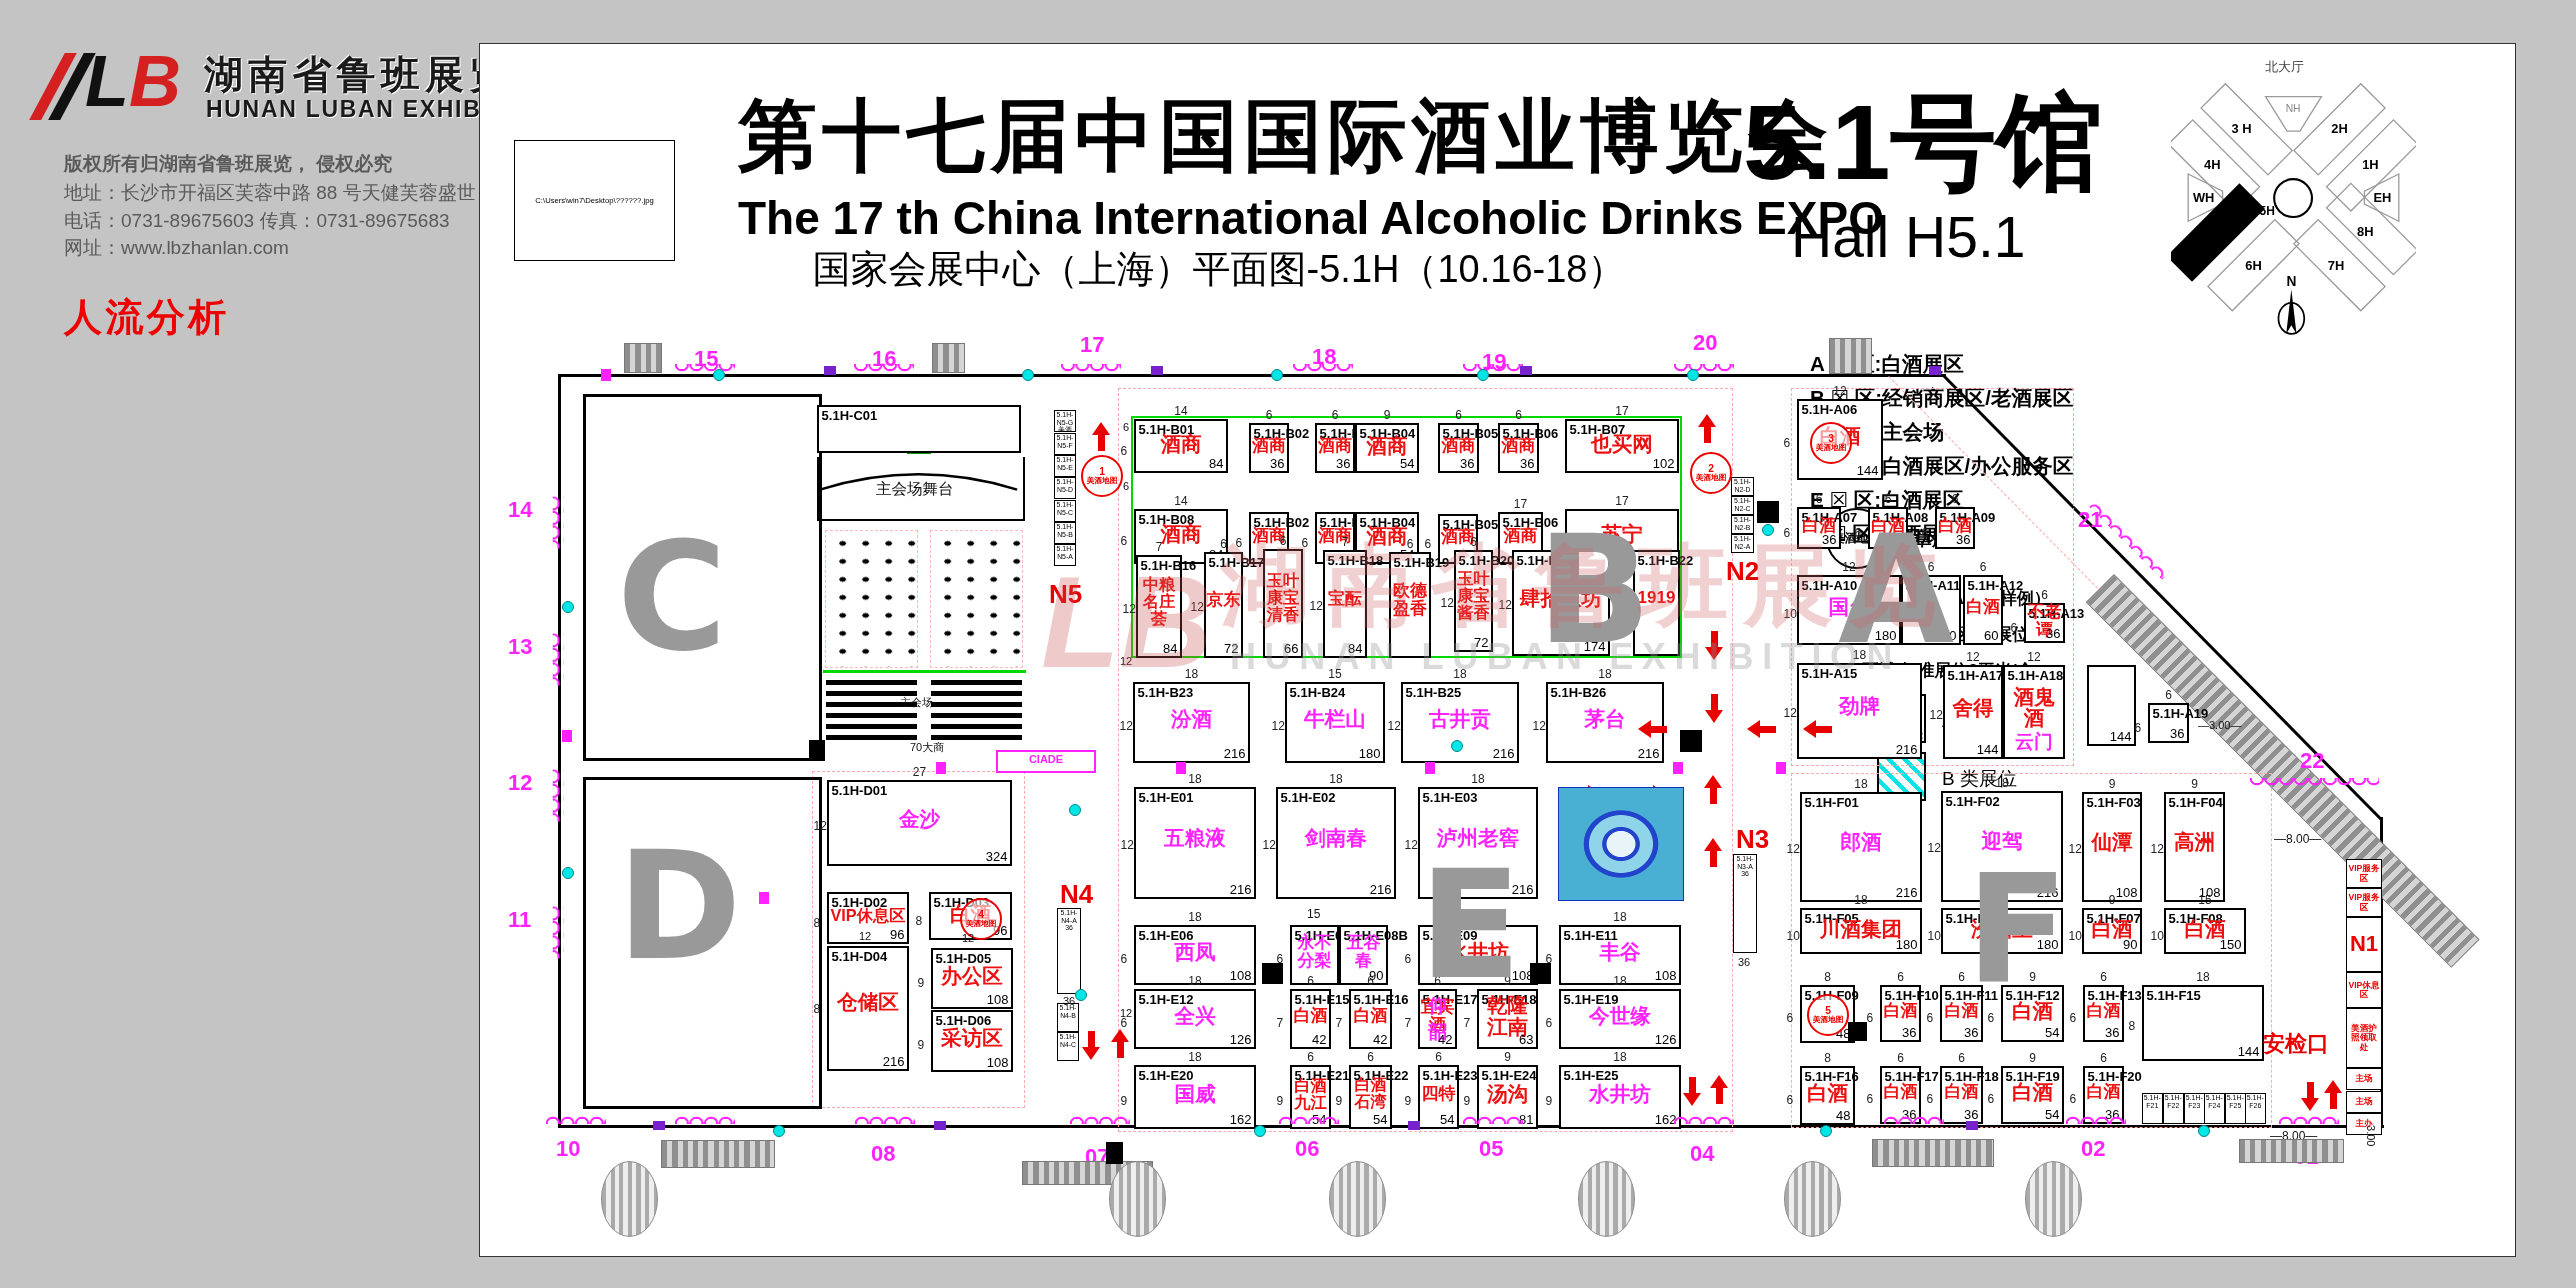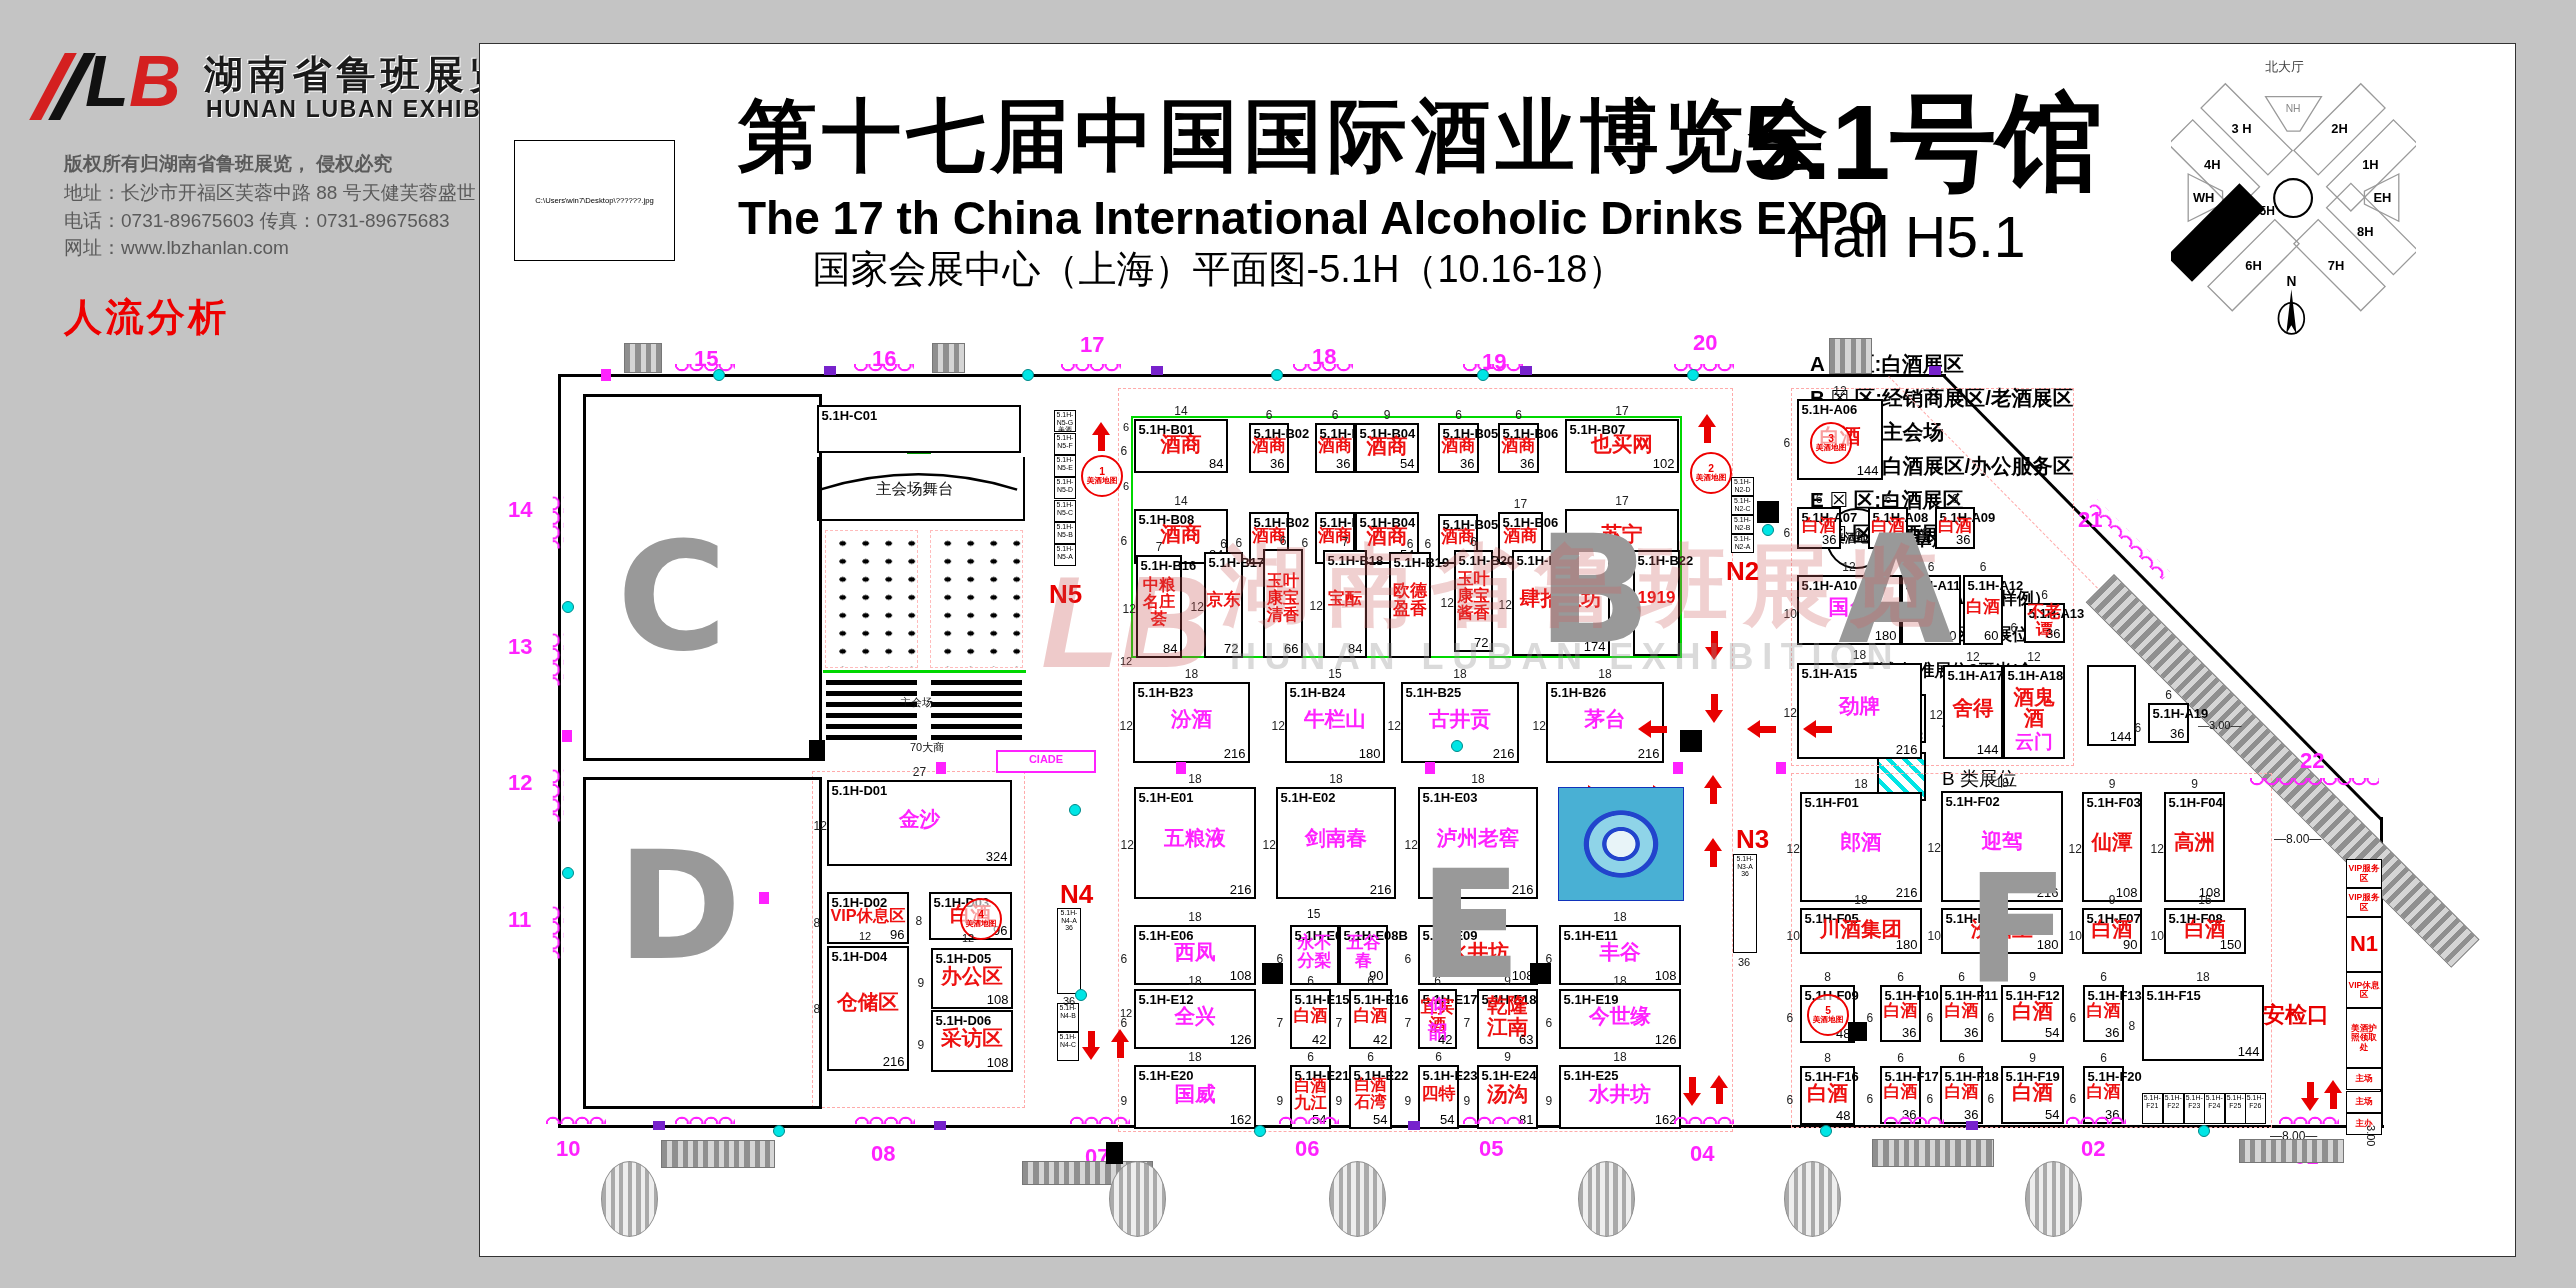--- a/index.html
+++ b/index.html
@@ -880,21 +880,21 @@
     <div class="lbl" style="left: 1899px; top: 1142px; font-size: 22px; color: rgb(255, 34, 255); font-weight: bold;">03</div>
     <div class="lbl" style="left: 2081px; top: 1137px; font-size: 22px; color: rgb(255, 34, 255); font-weight: bold;">02</div>
     <div class="lbl" style="left: 2294px; top: 1145px; font-size: 22px; color: rgb(255, 34, 255); font-weight: bold;">01</div>
     <div class="lbl" style="left: 1049px; top: 581px; font-size: 26px; color: rgb(232, 0, 0); font-weight: bold;">N5</div>
     <div class="lbl" style="left: 1726px; top: 558px; font-size: 26px; color: rgb(232, 0, 0); font-weight: bold;">N2</div>
     <div class="lbl" style="left: 1736px; top: 826px; font-size: 26px; color: rgb(232, 0, 0); font-weight: bold;">N3</div>
     <div class="lbl" style="left: 1060px; top: 881px; font-size: 26px; color: rgb(232, 0, 0); font-weight: bold;">N4</div>
     <div class="lbl" style="left: 876px; top: 481px; font-size: 15.5px; color: rgb(17, 17, 17); font-weight: normal;">主会场舞台</div>
     <div class="lbl" style="left: 900px; top: 697px; font-size: 11px; color: rgb(17, 17, 17); font-weight: normal;">主会场</div>
     <div class="lbl" style="left: 910px; top: 742px; font-size: 11px; color: rgb(17, 17, 17); font-weight: normal;">70大商</div>
-    <div class="lbl" style="left: 2263px; top: 1003px; font-size: 22px; color: rgb(232, 0, 0); font-weight: bold;">安检口</div>
+    <div class="lbl" style="left: 2263px; top: 1032px; font-size: 22px; color: rgb(232, 0, 0); font-weight: bold;">安检口</div>
     <div class="lbl" style="left: 2274px; top: 833px; font-size: 12px; color: rgb(17, 17, 17); font-weight: normal;">—8.00—</div>
     <div class="lbl" style="left: 2270px; top: 1130px; font-size: 12px; color: rgb(17, 17, 17); font-weight: normal;">—8.00—</div>
     <div class="lbl" style="left: 2360px; top: 1130px; font-size: 11px; color: rgb(17, 17, 17); font-weight: normal; transform: rotate(90deg);">3.00</div>
     <div class="lbl" style="left: 2198px; top: 720px; font-size: 11px; color: rgb(17, 17, 17); font-weight: normal;">—3.00—</div>
     <div class="lbl" style="left: 1307px; top: 908px; font-size: 12px; color: rgb(17, 17, 17); font-weight: normal;">15</div>
     <div class="lbl" style="left: 859px; top: 931px; font-size: 11px; color: rgb(17, 17, 17); font-weight: normal;">12</div>
     <div class="lbl" style="left: 962px; top: 933px; font-size: 11px; color: rgb(17, 17, 17); font-weight: normal;">12</div>
     <div class="lbl" style="left: 1123px; top: 422px; font-size: 11px; color: rgb(17, 17, 17); font-weight: normal;">6</div>
     <div class="lbl" style="left: 1123px; top: 481px; font-size: 11px; color: rgb(17, 17, 17); font-weight: normal;">6</div>
     <div class="lbl" style="left: 1120px; top: 656px; font-size: 11px; color: rgb(17, 17, 17); font-weight: normal;">12</div>

